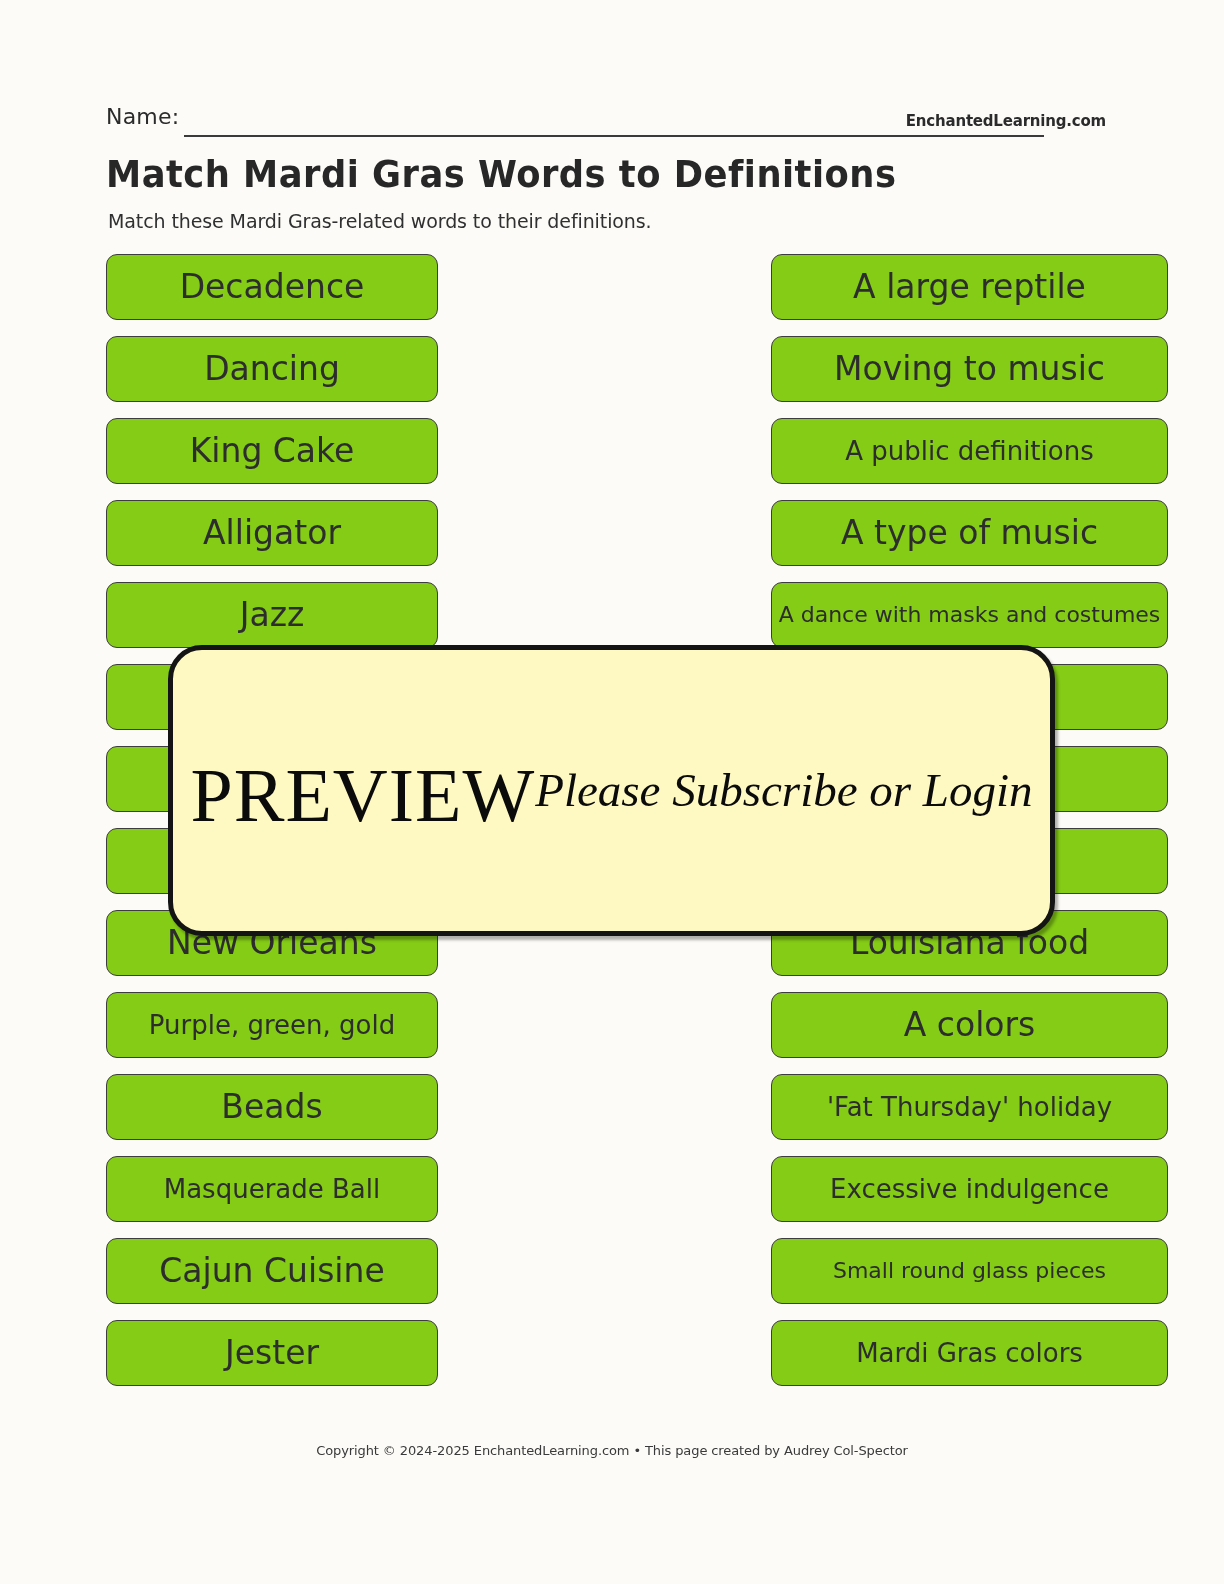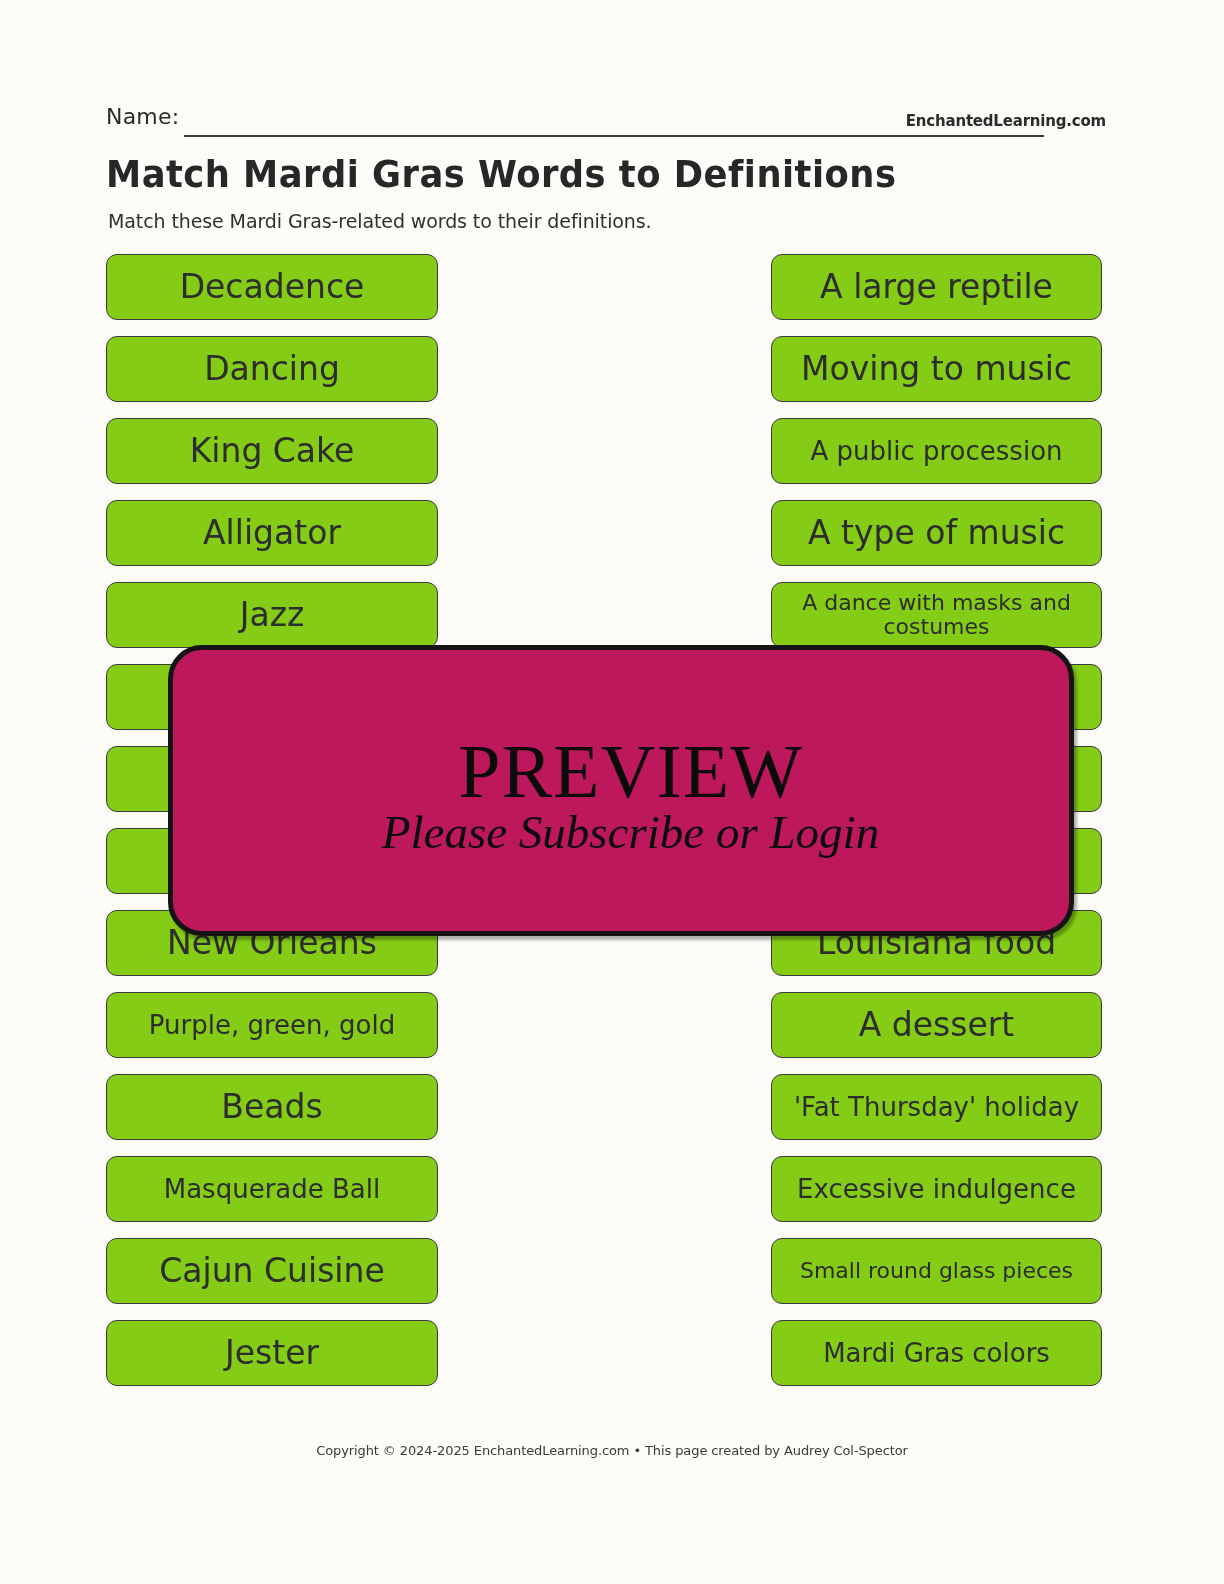--- a/index.html
+++ b/index.html
@@ -99,21 +99,21 @@
     box-sizing: border-box;
     border: 1.6px solid #3d3d3d;
     border-radius: 11px;
     background: #84cc16;
     display: flex;
     align-items: center;
     justify-content: center;
     overflow: visible;
   }
   .box.left  { left: 106px;  width: 332px; }
-  .box.right { left: 771px;  width: 331px; }
+  .box.right { left: 771px;  width: 397px; }
 
   .box-text {
     font-family: "DejaVu Sans", sans-serif;
     color: #2d2d2d;
     text-align: center;
     line-height: 1.08;
     white-space: nowrap;
     padding: 0 6px;
   }
   
@@ -122,30 +122,29 @@
   .sz-sm  { font-size: 22px; }
   .wrap   { white-space: normal; }
 
   
   .overlay {
     position: absolute;
     left: 168px;
     top: 645px;
     width: 877px;
     height: 281px;
-    background: #be185d;
+    background: #fef9c3;
     border: 5px solid #141414;
     border-radius: 34px;
     box-shadow: 3px 4px 3px rgba(0,0,0,0.30);
     display: flex;
-    flex-direction: column;
+    flex-direction: row;
     align-items: center;
     justify-content: center;
     z-index: 50;
-    padding-left: 19px;
   }
   .overlay-title {
     font-family: "Liberation Serif", "DejaVu Serif", serif;
     font-size: 76px;
     font-weight: normal;
     color: #0b0b0b;
     letter-spacing: 1px;
     line-height: 1;
     margin-top: 8px;
   }
@@ -199,21 +198,21 @@
         </div>
         <div class="box right">
           <span class="box-text sz-xl">Moving to music</span>
         </div>
       </div>
       <div class="row">
         <div class="box left">
           <span class="box-text sz-xl">King Cake</span>
         </div>
         <div class="box right">
-          <span class="box-text sz-md">A public procession</span>
+          <span class="box-text sz-md">A public definitions</span>
         </div>
       </div>
       <div class="row">
         <div class="box left">
           <span class="box-text sz-xl">Alligator</span>
         </div>
         <div class="box right">
           <span class="box-text sz-xl">A type of music</span>
         </div>
       </div>
@@ -255,21 +254,21 @@
         </div>
         <div class="box right">
           <span class="box-text sz-xl">Louisiana food</span>
         </div>
       </div>
       <div class="row">
         <div class="box left">
           <span class="box-text sz-md">Purple, green, gold</span>
         </div>
         <div class="box right">
-          <span class="box-text sz-xl">A dessert</span>
+          <span class="box-text sz-xl">A colors</span>
         </div>
       </div>
       <div class="row">
         <div class="box left">
           <span class="box-text sz-xl">Beads</span>
         </div>
         <div class="box right">
           <span class="box-text sz-md">'Fat Thursday' holiday</span>
         </div>
       </div>

